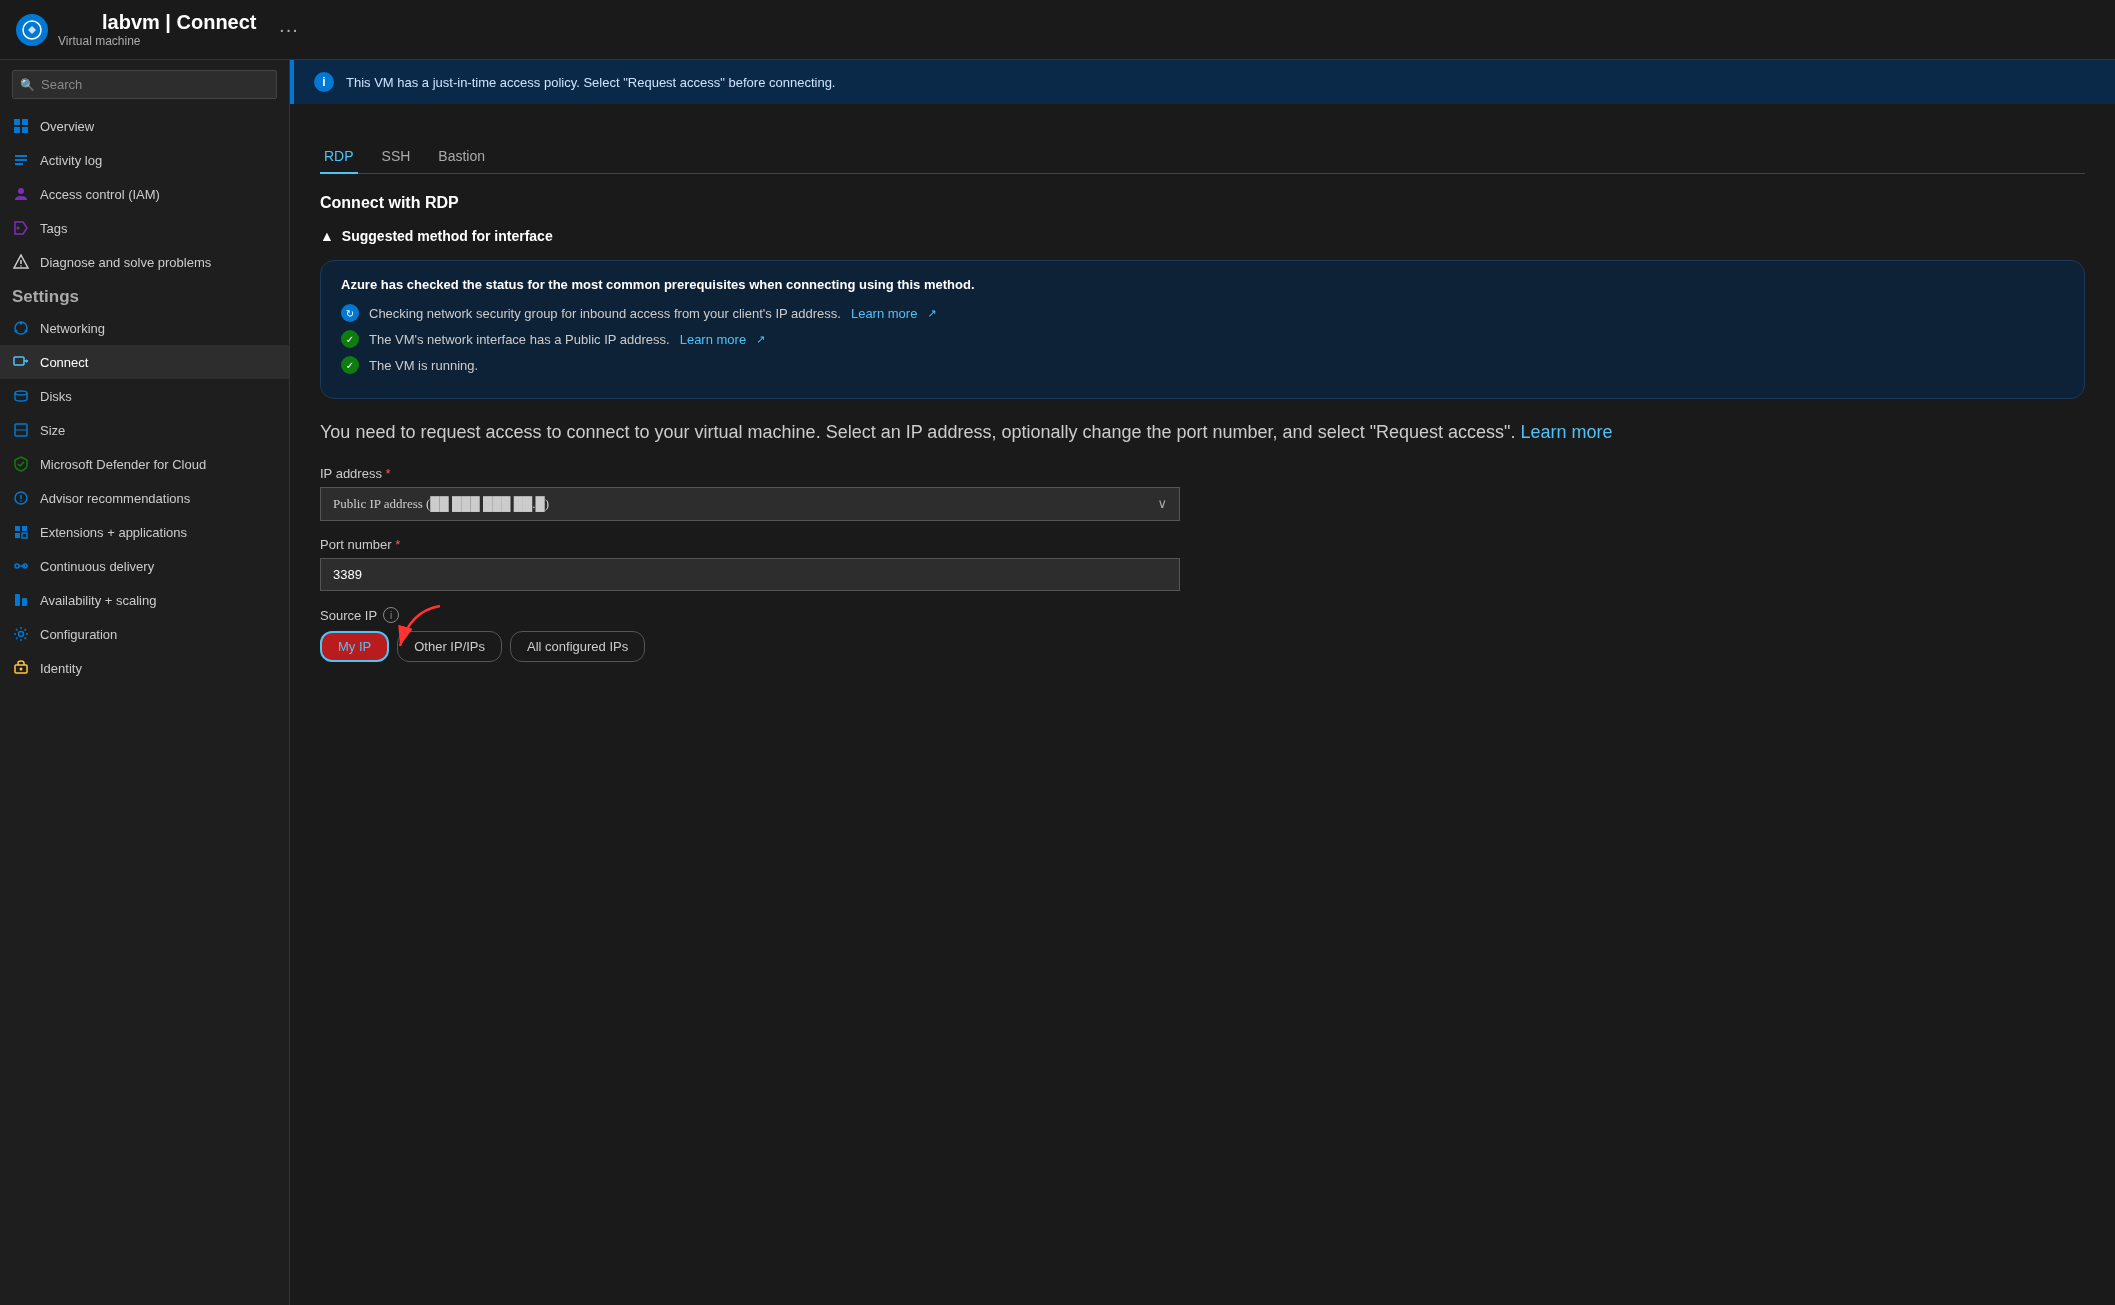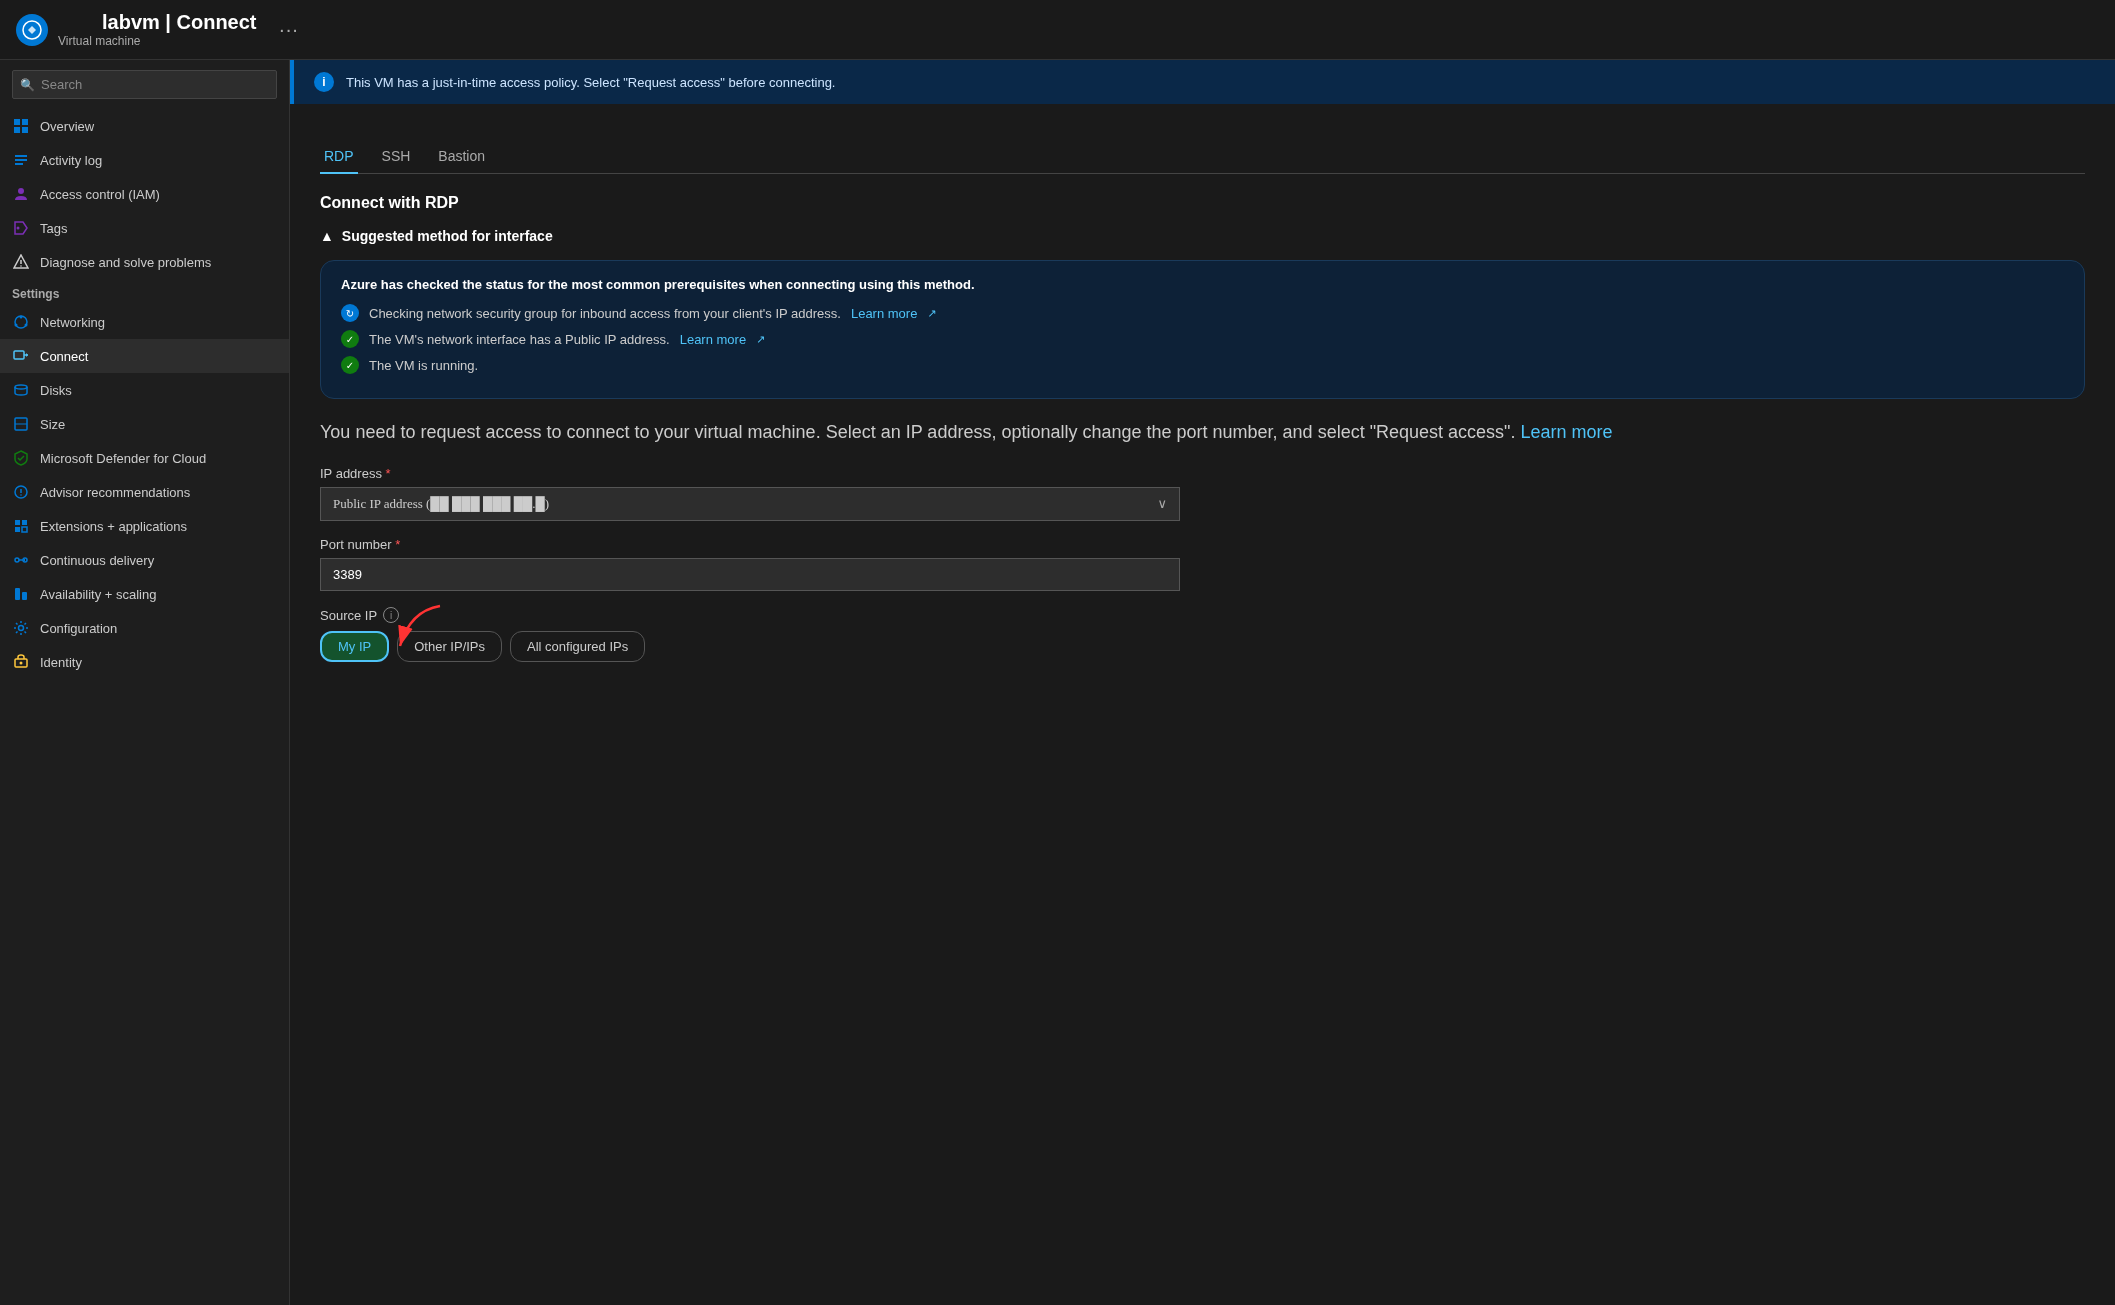--- a/index.html
+++ b/index.html
@@ -90,21 +90,21 @@
     .search-icon-wrap {
       position: absolute;
       left: 8px;
       top: 50%;
       transform: translateY(-50%);
       color: #888;
       font-size: 12px;
     }
     .sidebar-section-label {
       padding: 8px 12px 4px 12px;
-      font-size: 12px;
+      font-size: 17px;
       font-weight: 600;
       color: #aaa;
       text-transform: none;
     }
     .sidebar-item {
       display: flex;
       align-items: center;
       gap: 10px;
       padding: 8px 12px;
       cursor: pointer;
@@ -315,21 +315,21 @@
     .ip-btn {
       padding: 6px 16px;
       border: 1px solid #555;
       background: transparent;
       color: #ccc;
       cursor: pointer;
       border-radius: 12px;
       font-size: 13px;
     }
     .ip-btn.active {
-      background: #14532d;
+      background: #b91c1c;
       border: 2px solid #4fc3f7;
       color: #4fc3f7;
     }
     
     .buttons-row {
       display: flex;
       align-items: center;
       gap: 20px;
       margin-top: 8px;
     }

